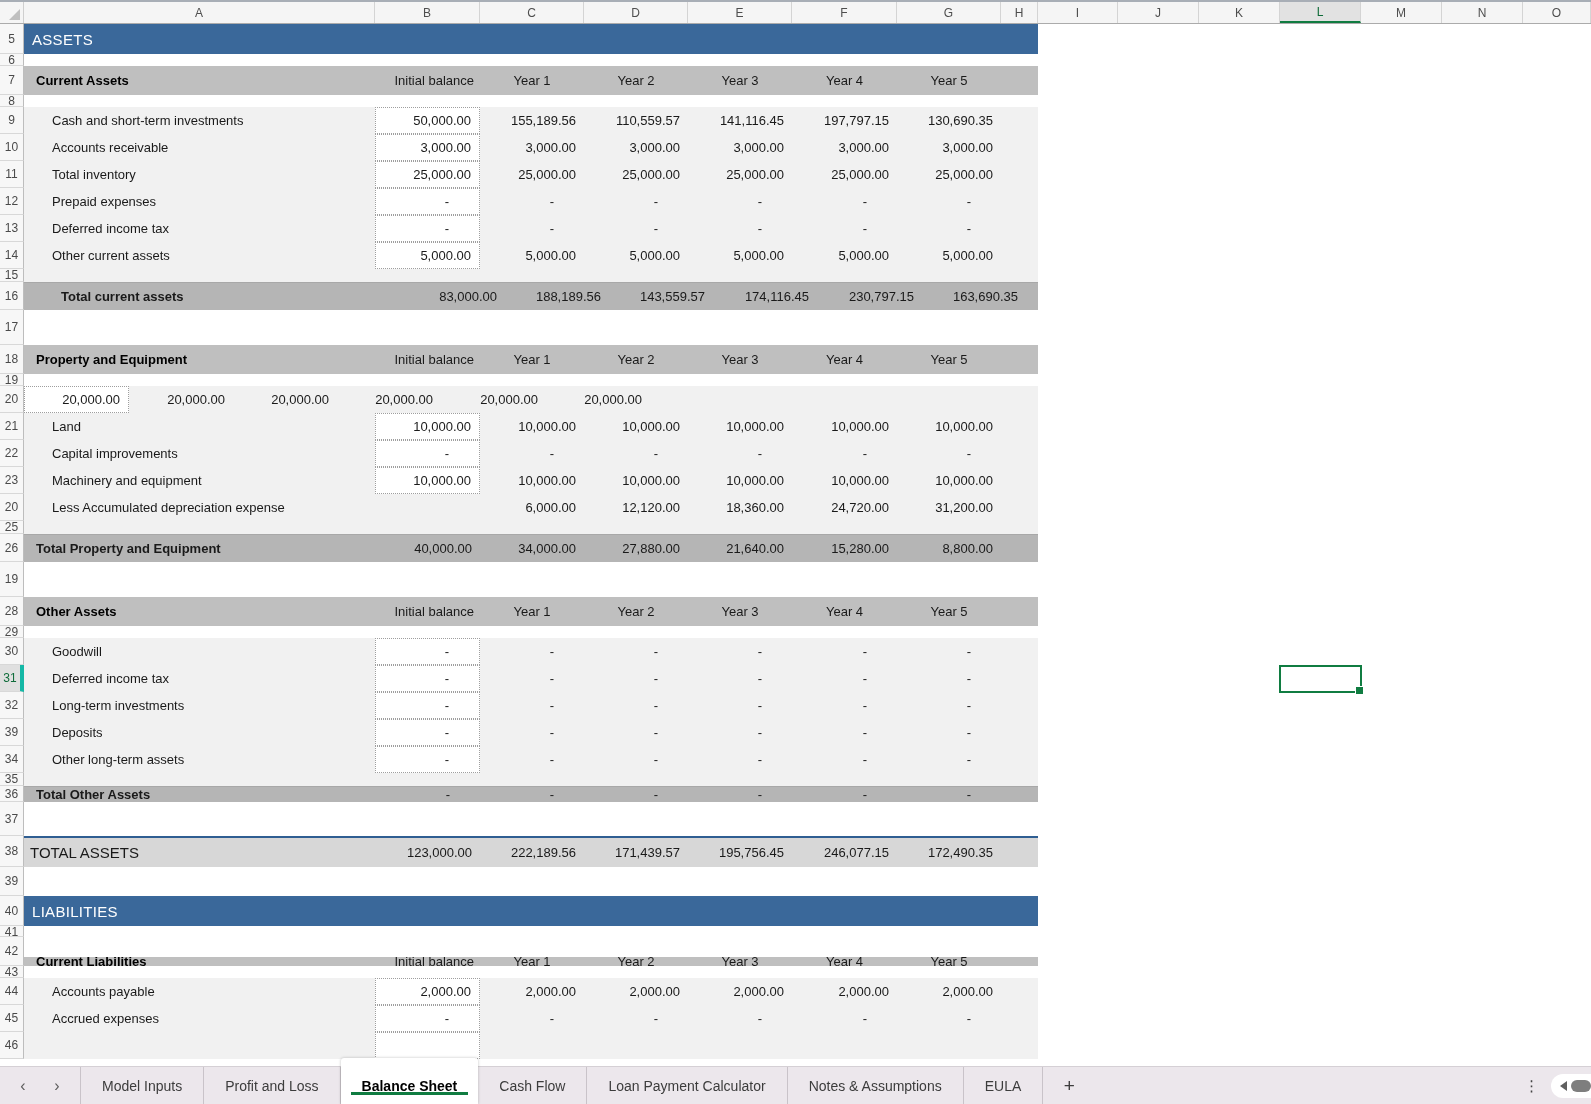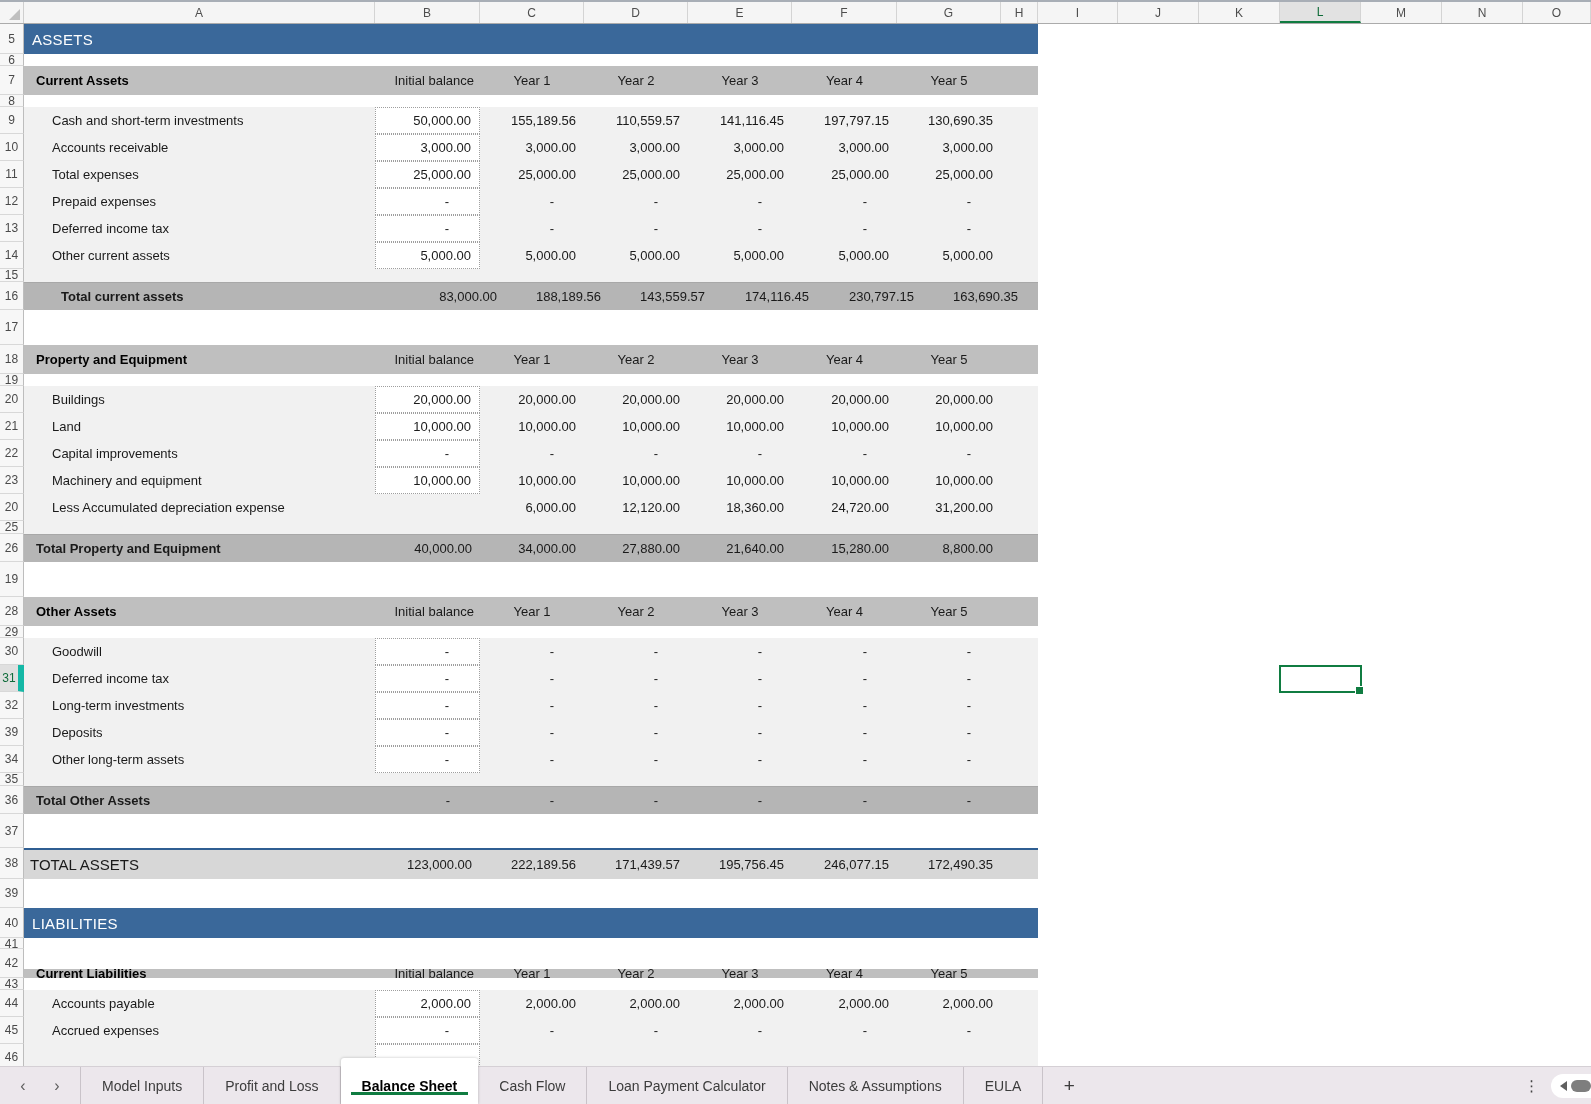--- a/index.html
+++ b/index.html
@@ -15,21 +15,21 @@
            border-right:1px solid #D4D4D4; box-sizing:border-box; height:100%;}
   .colcell.sel{background:#E2E2E2; border-bottom:2px solid #107C41; color:#0E6B38;}
 
   
   #grid{position:absolute; top:24px; left:0; width:1591px; height:1042px; overflow:hidden; background:#fff;}
   .row{display:flex; box-sizing:border-box;}
   .gut{width:24px; flex:0 0 24px; background:#F7F7F7; border-right:1px solid #BDBDBD; border-bottom:1px solid #D8D8D8;
        font-size:12px; color:#4A4A4A; display:flex; align-items:center; justify-content:center;
        overflow:hidden; box-sizing:border-box;}
   .gut.clip{align-items:flex-start; line-height:13px;}
-  .gut.selrow{background:#E0E0E0; border-right:6px solid #14b8a6; color:#0F6C3A;}
+  .gut.selrow{background:#E0E0E0; border-right:4px solid #14b8a6; color:#0F6C3A;}
   .band{background:#F1F1F1;}
   .tablewrap{display:flex; width:1014px; flex:0 0 1014px; box-sizing:border-box;}
   .acell{width:351px; flex:0 0 351px; padding-left:28px; box-sizing:border-box; display:flex; align-items:center;
          font-size:13px; color:#1A1A1A; white-space:nowrap; overflow:hidden;}
   .vcell{display:flex; align-items:center; justify-content:flex-end; padding-right:8px; box-sizing:border-box;
          font-size:13px; color:#1A1A1A; white-space:nowrap;}
   .vcell.dash{padding-right:30px;}
   .inputbox{background:#fff; border:1px dotted #9E9E9E; display:flex; align-items:center; justify-content:flex-end;
             padding-right:8px; box-sizing:border-box; font-size:13px; color:#1A1A1A;}
   .inputbox.dash{padding-right:30px;}
@@ -134,21 +134,21 @@
           <div class="vcell" style="width: 104px; flex: 0 0 104px;">3,000.00</div>
           <div class="vcell" style="width: 104px; flex: 0 0 104px;">3,000.00</div>
           <div class="vcell" style="width: 105px; flex: 0 0 105px;">3,000.00</div>
           <div class="vcell" style="width: 104px; flex: 0 0 104px;">3,000.00</div>
           <div class="vcell" style="width: 37px; flex: 0 0 37px;"></div>
         </div>
       </div>
       <div class="row" style="height: 27px;">
         <div class="gut">11</div>
         <div class="tablewrap band">
-          <div class="acell" style="width: 351px; flex: 0 0 351px;">Total expenses</div>
+          <div class="acell" style="width: 351px; flex: 0 0 351px;">Total inventory</div>
           <div class="inputbox" style="width: 105px; flex: 0 0 105px;">25,000.00</div>
           <div class="vcell" style="width: 104px; flex: 0 0 104px;">25,000.00</div>
           <div class="vcell" style="width: 104px; flex: 0 0 104px;">25,000.00</div>
           <div class="vcell" style="width: 104px; flex: 0 0 104px;">25,000.00</div>
           <div class="vcell" style="width: 105px; flex: 0 0 105px;">25,000.00</div>
           <div class="vcell" style="width: 104px; flex: 0 0 104px;">25,000.00</div>
           <div class="vcell" style="width: 37px; flex: 0 0 37px;"></div>
         </div>
       </div>
       <div class="row" style="height: 27px;">
@@ -224,21 +224,20 @@
           <div class="sec-h" style="width: 37px; flex: 0 0 37px;"></div>
         </div>
       </div>
       <div class="row" style="height: 12px;">
         <div class="gut clip">19</div>
         <div class="tablewrap"></div>
       </div>
       <div class="row" style="height: 27px;">
         <div class="gut">20</div>
         <div class="tablewrap band">
-          <div class="acell" style="width: 351px; flex: 0 0 351px;">Buildings</div>
           <div class="inputbox" style="width: 105px; flex: 0 0 105px;">20,000.00</div>
           <div class="vcell" style="width: 104px; flex: 0 0 104px;">20,000.00</div>
           <div class="vcell" style="width: 104px; flex: 0 0 104px;">20,000.00</div>
           <div class="vcell" style="width: 104px; flex: 0 0 104px;">20,000.00</div>
           <div class="vcell" style="width: 105px; flex: 0 0 105px;">20,000.00</div>
           <div class="vcell" style="width: 104px; flex: 0 0 104px;">20,000.00</div>
           <div class="vcell" style="width: 37px; flex: 0 0 37px;"></div>
         </div>
       </div>
       <div class="row" style="height: 27px;">
@@ -393,21 +392,21 @@
           <div class="vcell dash" style="width: 104px; flex: 0 0 104px;">-</div>
           <div class="vcell dash" style="width: 105px; flex: 0 0 105px;">-</div>
           <div class="vcell dash" style="width: 104px; flex: 0 0 104px;">-</div>
           <div class="vcell" style="width: 37px; flex: 0 0 37px;"></div>
         </div>
       </div>
       <div class="row" style="height: 13px;">
         <div class="gut clip">35</div>
         <div class="tablewrap band"></div>
       </div>
-      <div class="row" style="height: 28px;">
+      <div class="row" style="height: 16px;">
         <div class="gut">36</div>
         <div class="tablewrap totbar" style="background: rgb(181, 181, 181); border-top: 1px solid rgb(168, 168, 168);">
           <div class="acell" style="width: 351px; flex: 0 0 351px;">Total Other Assets</div>
           <div class="vcell dash" style="width: 105px; flex: 0 0 105px;">-</div>
           <div class="vcell dash" style="width: 104px; flex: 0 0 104px;">-</div>
           <div class="vcell dash" style="width: 104px; flex: 0 0 104px;">-</div>
           <div class="vcell dash" style="width: 104px; flex: 0 0 104px;">-</div>
           <div class="vcell dash" style="width: 105px; flex: 0 0 105px;">-</div>
           <div class="vcell dash" style="width: 104px; flex: 0 0 104px;">-</div>
           <div class="vcell" style="width: 37px; flex: 0 0 37px;"></div>

